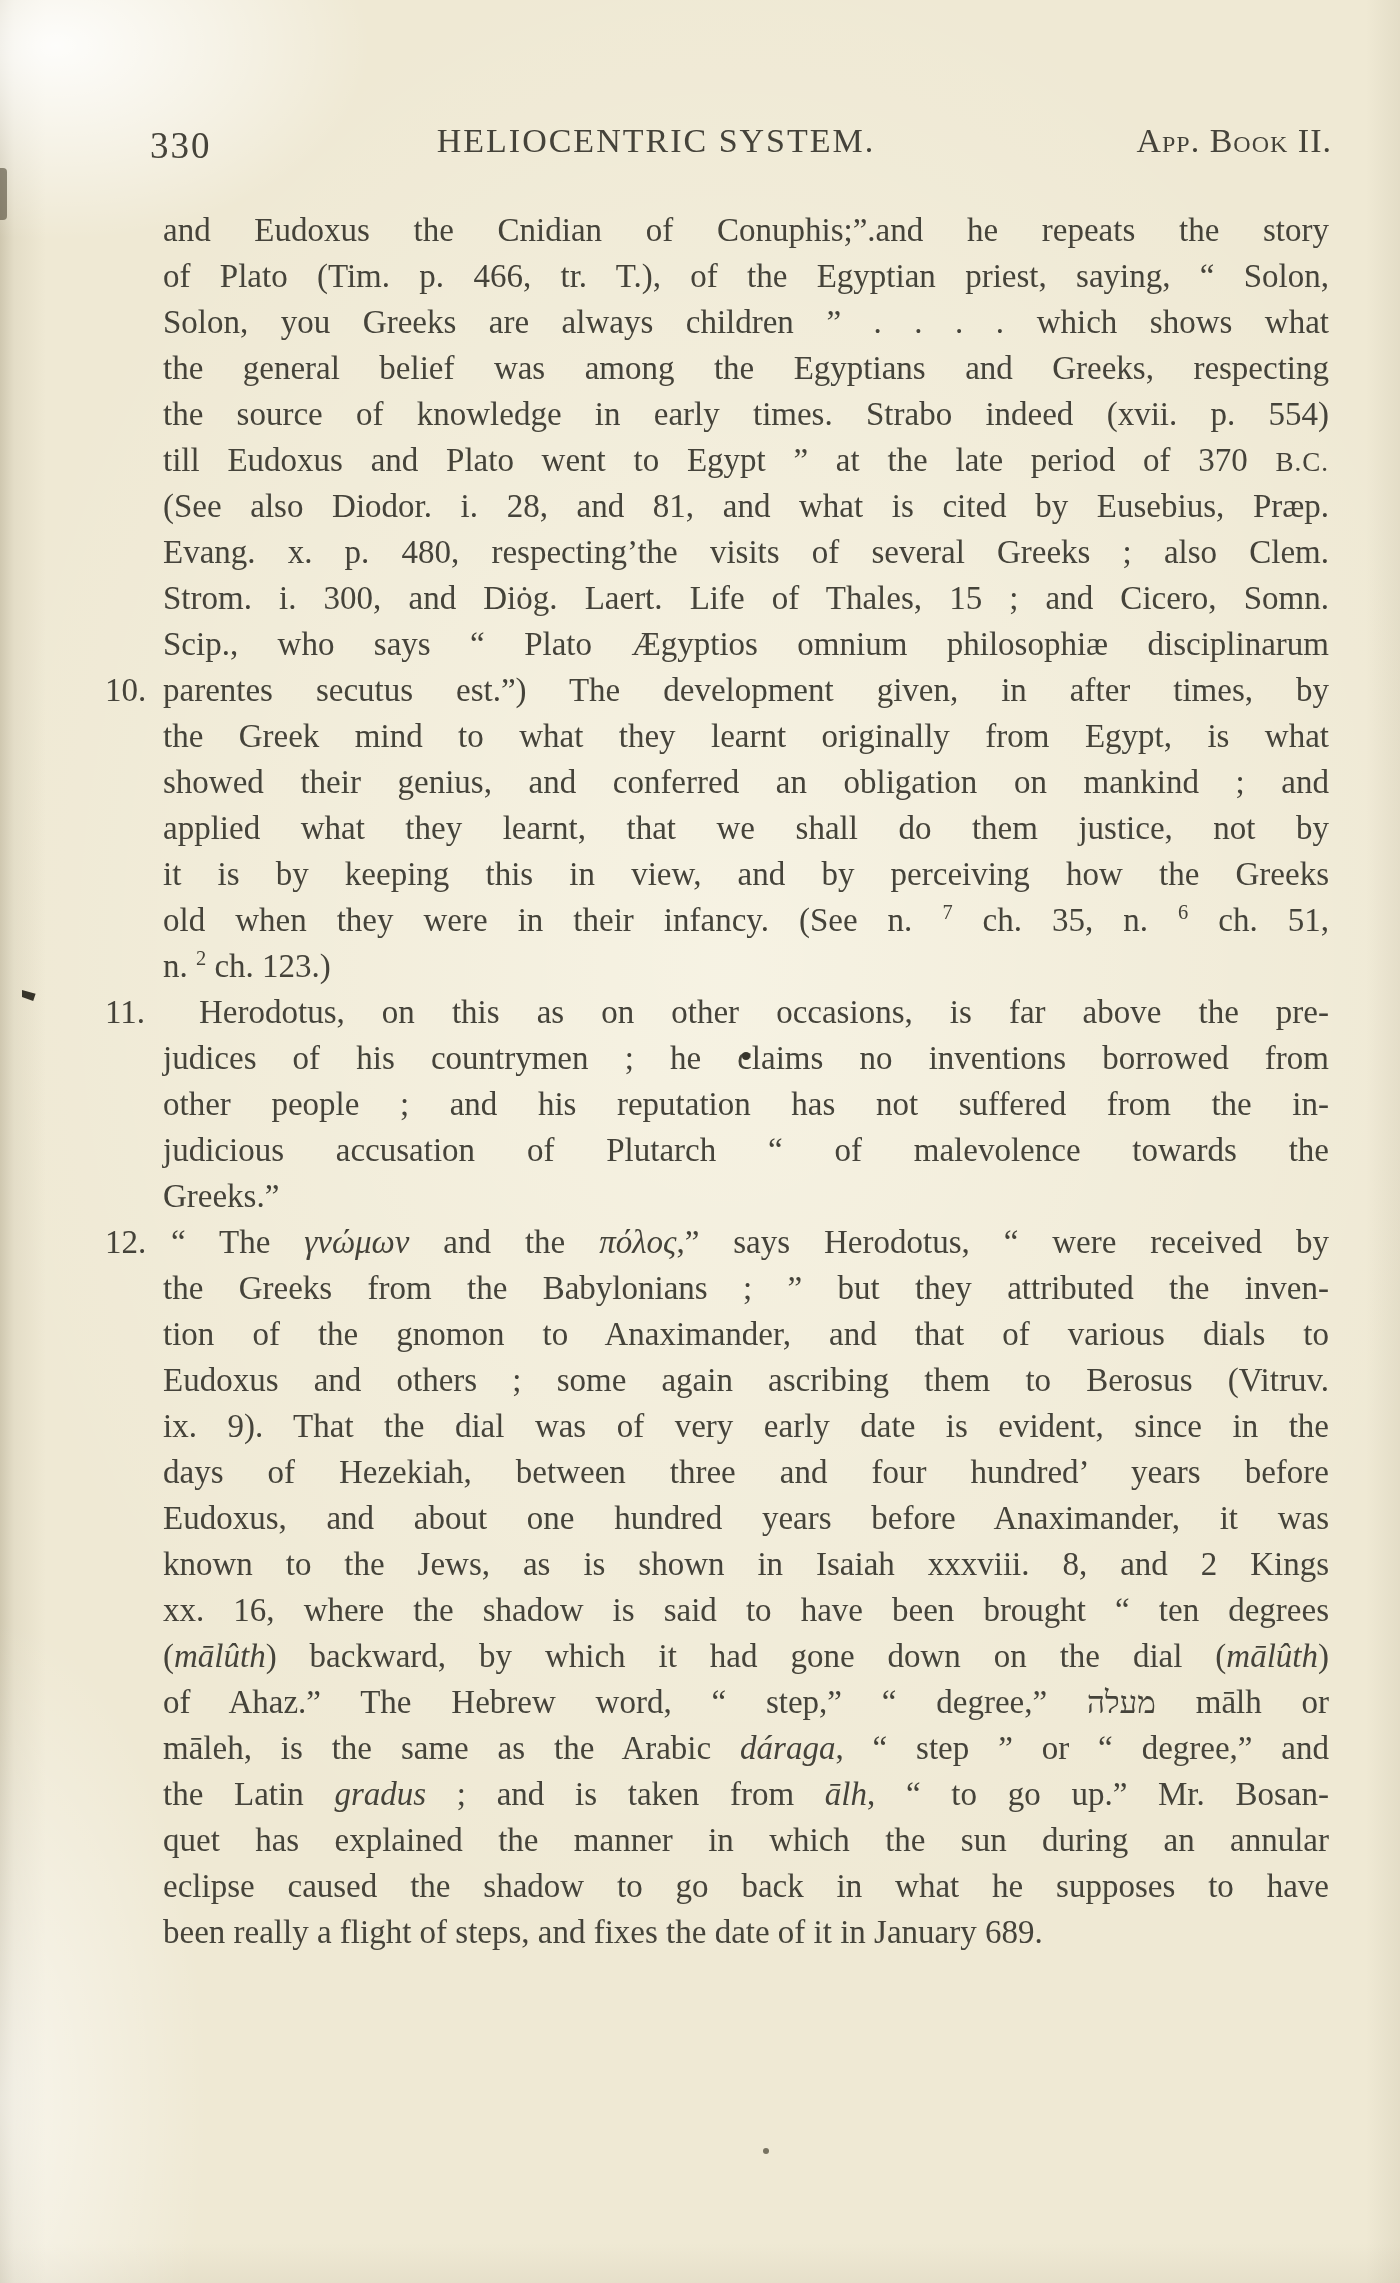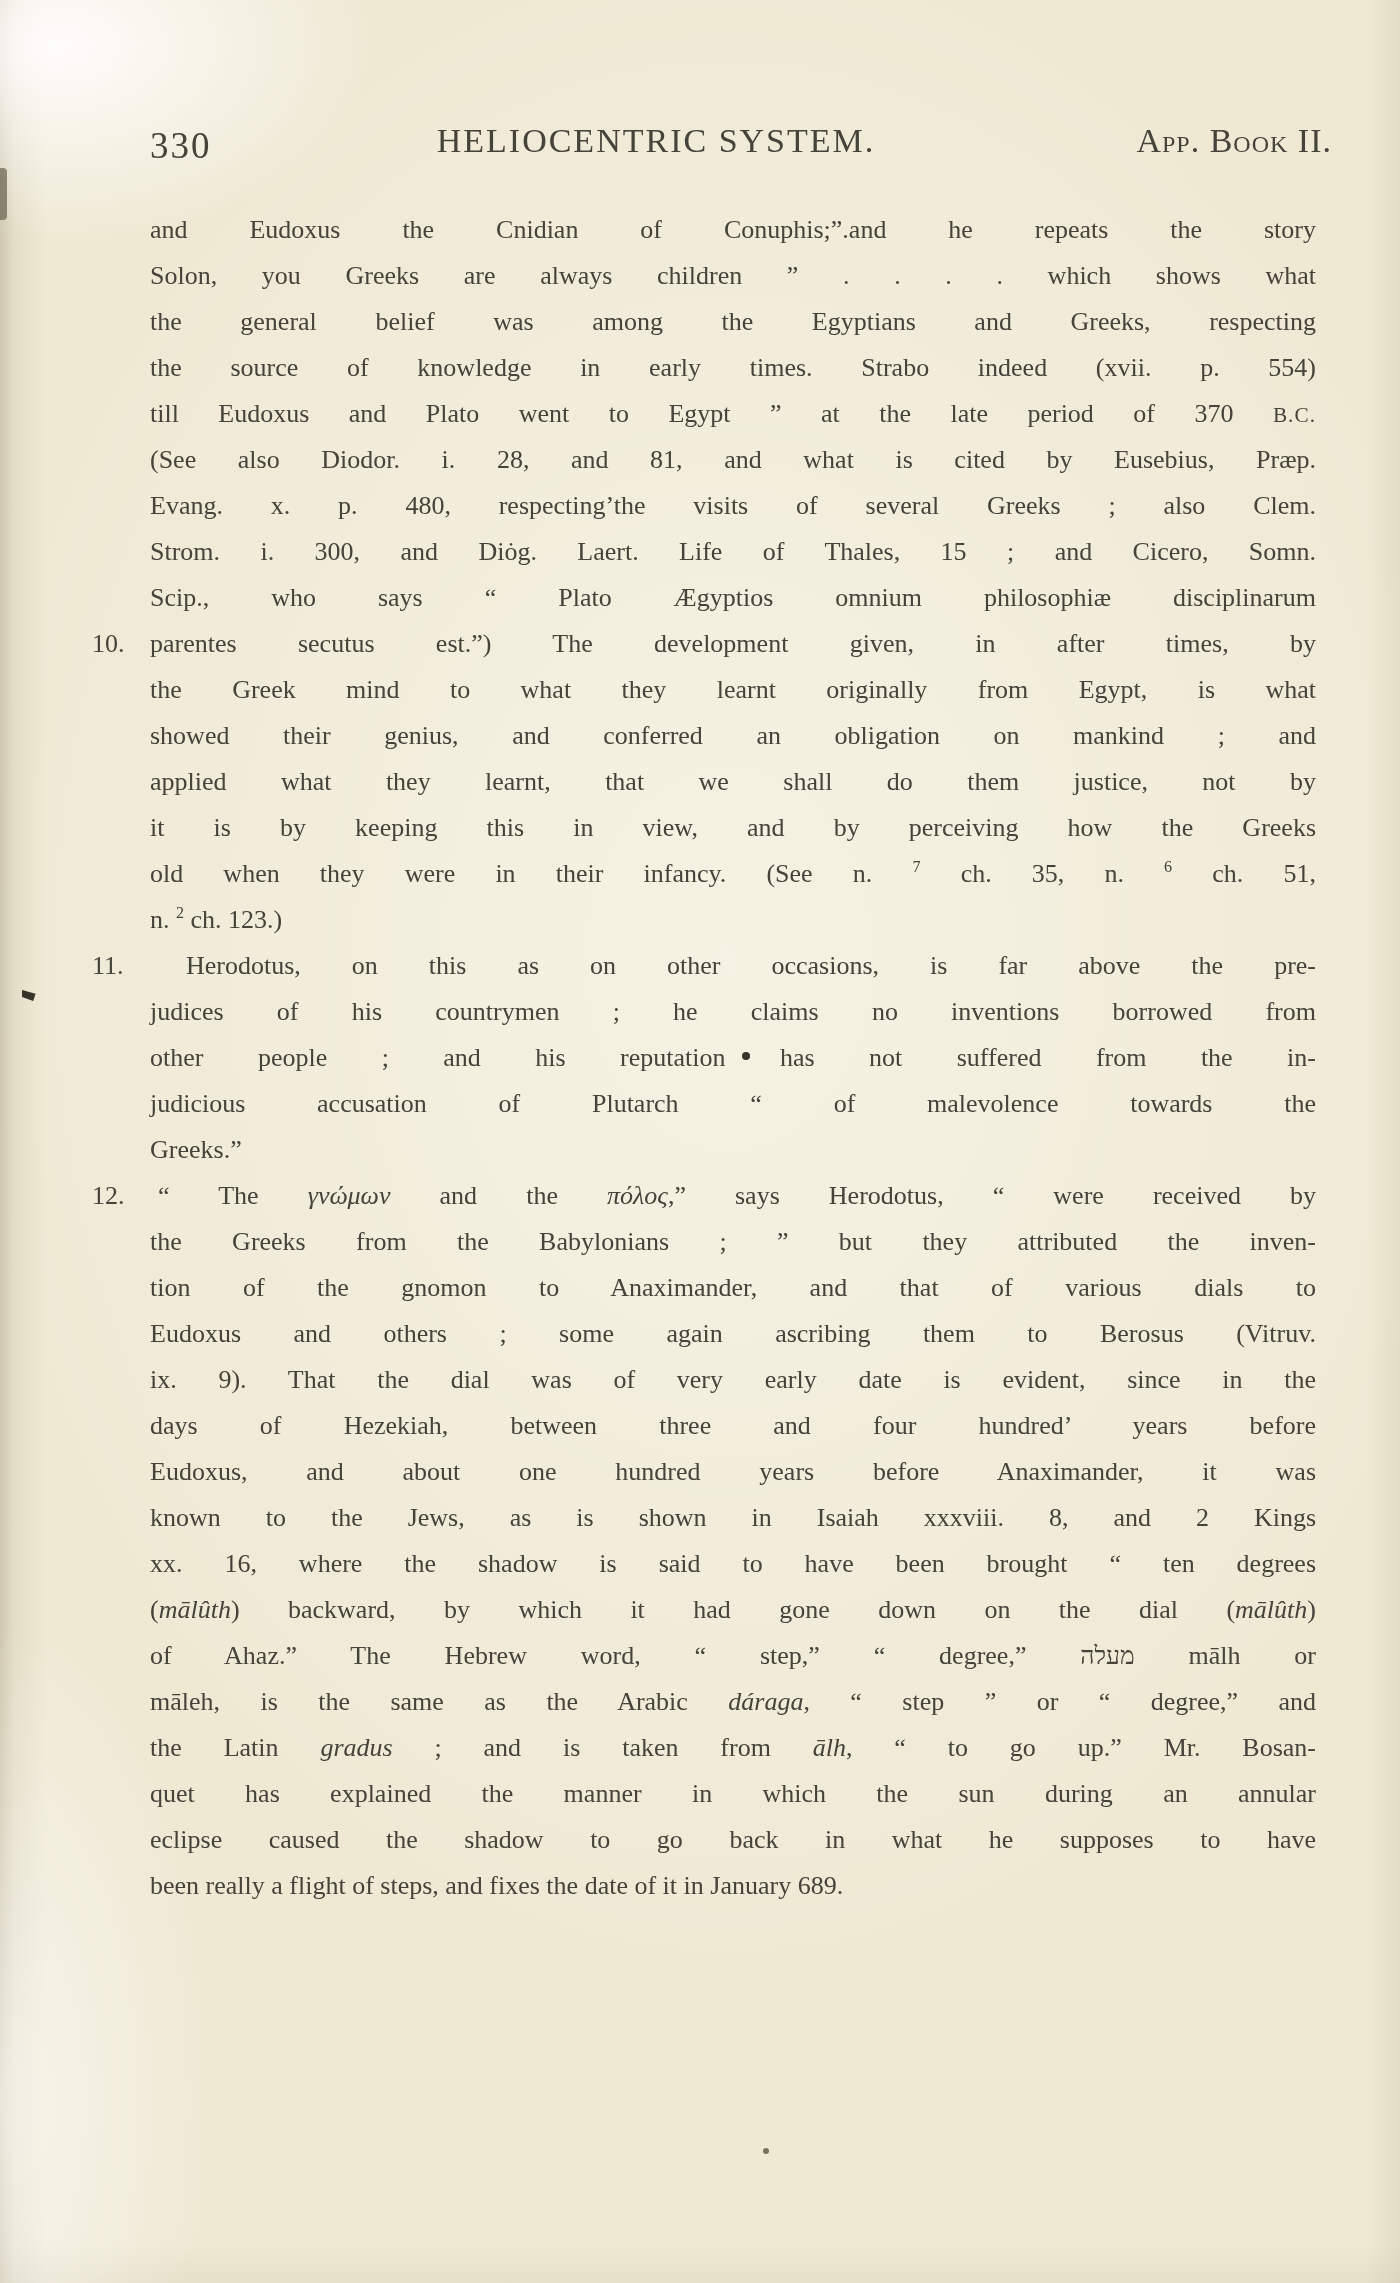--- a/index.html
+++ b/index.html
@@ -17,21 +17,21 @@
       linear-gradient(270deg, rgba(125,113,82,0.10) 0px, rgba(125,113,82,0) 34px),
       linear-gradient(0deg, rgba(125,113,82,0.08) 0px, rgba(125,113,82,0) 40px),
       radial-gradient(ellipse 900px 1200px at 52% 42%, rgba(255,254,246,0.45), rgba(0,0,0,0) 85%);
     overflow:hidden;
   }
   .header { position:absolute; top:118px; left:0; width:100%; height:50px; }
   .page-number { position:absolute; left:150px; top:6px; font-size:37px; letter-spacing:2px; }
   .running-title { position:absolute; left:360px; width:592px; top:4px; text-align:center; font-size:34px; letter-spacing:2px; }
   .book-label { position:absolute; right:68px; top:4px; font-size:34px; font-variant:small-caps; letter-spacing:1px; }
 
-  .text-block { position:absolute; left:150px; top:207px; width:1166px; font-size:26px; line-height:46px; }
+  .text-block { position:absolute; left:163px; top:207px; width:1166px; font-size:33px; line-height:46px; }
   .line { position:relative; height:46px; text-align:justify; text-align-last:justify; white-space:nowrap; }
   .line.no-just { text-align-last:left; }
   .para-num { position:absolute; left:-58px; top:0; width:52px; text-align:left; text-indent:0; }
   .line i { font-style:italic; }
   .line sup { font-size:0.62em; vertical-align:super; line-height:0; }
   .bc { font-size:0.82em; letter-spacing:1px; }
   .heb { font-family:Liberation Serif, serif; font-size:0.95em; }
 
   .edge-mark { position:absolute; left:0; top:168px; width:7px; height:52px; background:rgba(70,62,44,0.55); border-radius:0 4px 4px 0; }
   .margin-mark { position:absolute; left:22px; top:988px; width:16px; height:13px; background:#37342a; clip-path:polygon(0 15%, 85% 45%, 70% 100%, 0 70%); }
@@ -43,20 +43,21 @@
 
 <div class="page">
   <div class="header">
     <span class="page-number">330</span>
     <span class="running-title">HELIOCENTRIC SYSTEM.</span>
     <span class="book-label">App. Book II.</span>
   </div>
 
   <div class="text-block">
       <div class="line">and Eudoxus the Cnidian of Conuphis;”.and he repeats the story</div>
+      <div class="line">of Plato (Tim. p. 466, tr. T.), of the Egyptian priest, saying, “ Solon,</div>
       <div class="line">Solon, you Greeks are always children ” . . . . which shows what</div>
       <div class="line">the general belief was among the Egyptians and Greeks, respecting</div>
       <div class="line">the source of knowledge in early times.  Strabo indeed (xvii. p. 554)</div>
       <div class="line">till Eudoxus and Plato went to Egypt ” at the late period of 370 <span class="bc">B.C.</span></div>
       <div class="line">(See also Diodor. i. 28, and 81, and what is cited by Eusebius, Præp.</div>
       <div class="line">Evang. x. p. 480, respecting’the visits of several Greeks ; also Clem.</div>
       <div class="line">Strom. i. 300, and Diȯg. Laert. Life of Thales, 15 ; and Cicero, Somn.</div>
       <div class="line">Scip., who says “ Plato Ægyptios omnium philosophiæ disciplinarum</div>
       <div class="line">parentes secutus est.”)  The development given, in after times, by<span class="para-num">10.</span></div>
       <div class="line">the Greek mind to what they learnt originally from Egypt, is what</div>

